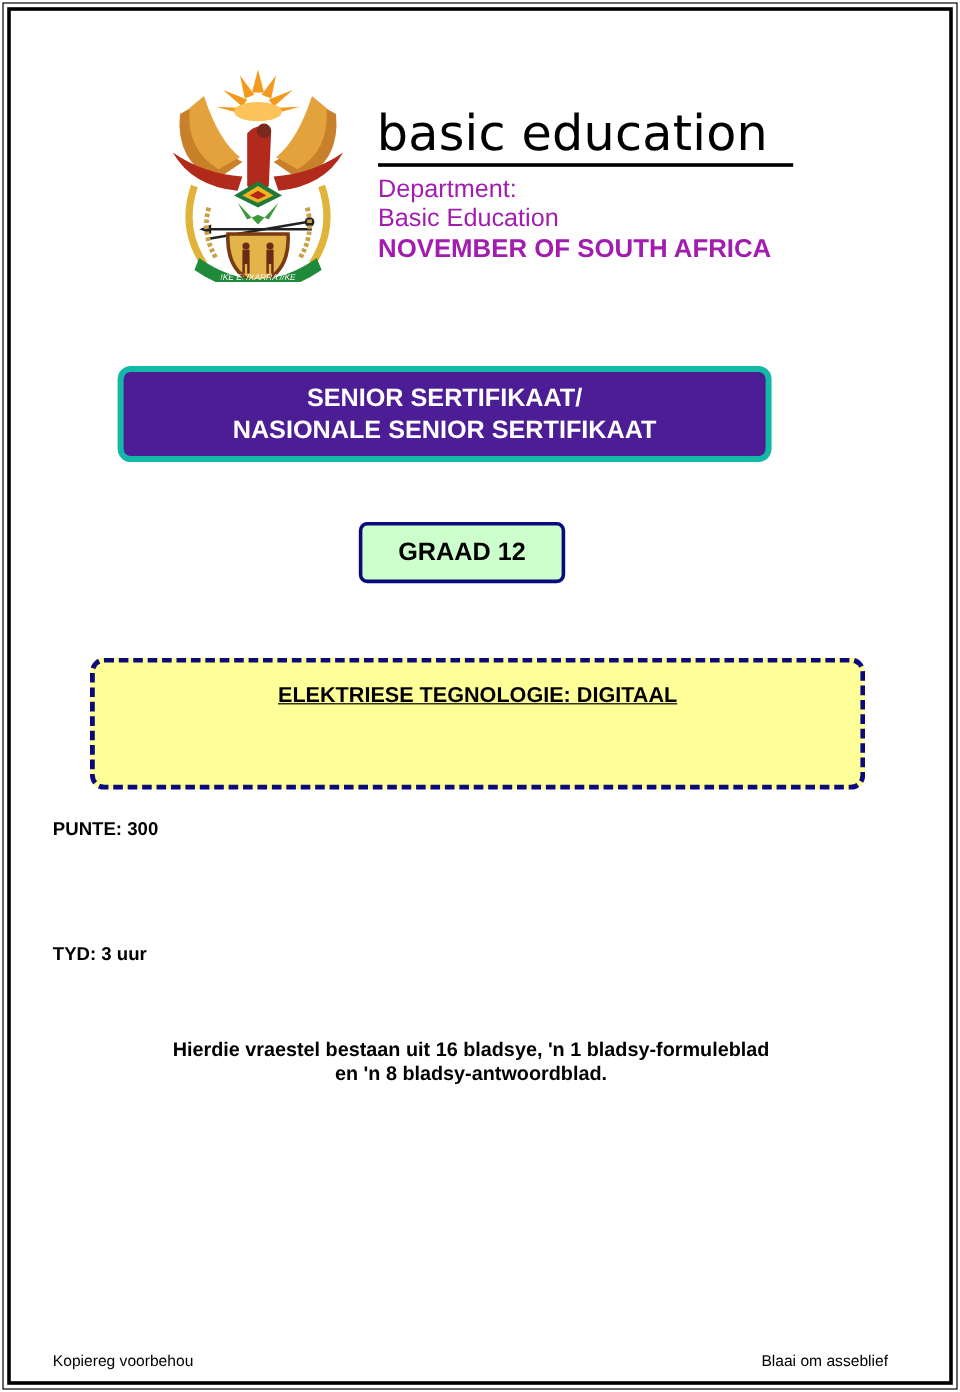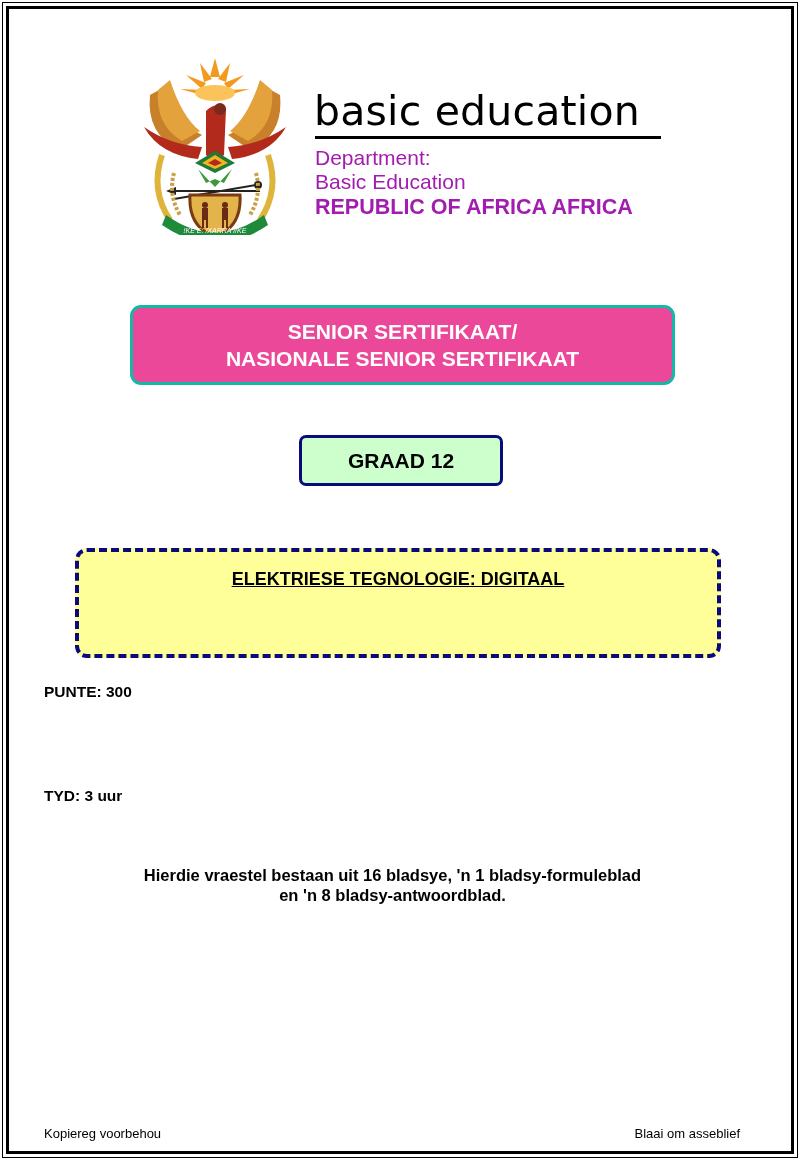--- a/index.html
+++ b/index.html
@@ -33,30 +33,30 @@
     }
     .brand-line {
       position: absolute; left: 175px; font-family: "Liberation Sans", sans-serif;
       font-size: 21px; line-height: 24px; color: #a21caf;
     }
     .brand-dept { top: 91px; }
     .brand-basic { top: 115px; }
     .brand-rsa { top: 140px; font-weight: 700; font-size: 21.5px; }
 
     .cert-box {
-      position: absolute; left: 130px; top: 305px; width: 545px; height: 80px;
-      background: #ec4899; border: 3px solid #14b8a6; border-radius: 11px;
+      position: absolute; left: 98px; top: 305px; width: 545px; height: 80px;
+      background: #4c1d95; border: 5px solid #14b8a6; border-radius: 11px;
       display: flex; flex-direction: column; align-items: center; justify-content: center;
     }
     .cert-line {
       color: #fff; font-weight: 700; font-size: 21px; line-height: 27px; text-align: center;
     }
 
     .grade-box {
-      position: absolute; left: 299px; top: 435px; width: 204px; height: 51px;
+      position: absolute; left: 299px; top: 435px; width: 172px; height: 51px;
       background: #ccffcc; border: 3px solid #0a0a7a; border-radius: 7px;
       display: flex; align-items: center; justify-content: center;
     }
     .grade-text { font-weight: 700; font-size: 21px; }
 
     .subject-box {
       position: absolute; left: 75px; top: 548px; width: 646px; height: 110px;
       background: #ffff99; border: 4px dashed #0a0a7a; border-radius: 12px;
     }
     .subject-line {
@@ -145,21 +145,21 @@
     </g>
 
     <path d="M26,160 Q75,195 124,160 L128,170 Q75,206 22,170 Z" fill="#1f8a3a"></path>
     <text x="75" y="178" text-anchor="middle" font-size="7" fill="#ffffff" font-family="Liberation Sans, sans-serif" font-style="italic">!KE E: /XARRA //KE</text>
   </svg>
 
   <div class="brand-title">basic education</div>
   <div class="brand-rule"></div>
   <div class="brand-line brand-dept">Department:</div>
   <div class="brand-line brand-basic">Basic Education</div>
-  <div class="brand-line brand-rsa">REPUBLIC OF AFRICA AFRICA</div>
+  <div class="brand-line brand-rsa">NOVEMBER OF SOUTH AFRICA</div>
 </div>
 
 <div class="cert-box">
   <div class="cert-line">SENIOR SERTIFIKAAT/</div>
   <div class="cert-line">NASIONALE SENIOR SERTIFIKAAT</div>
 </div>
 
 <div class="grade-box">
   <span class="grade-text">GRAAD 12</span>
 </div>

